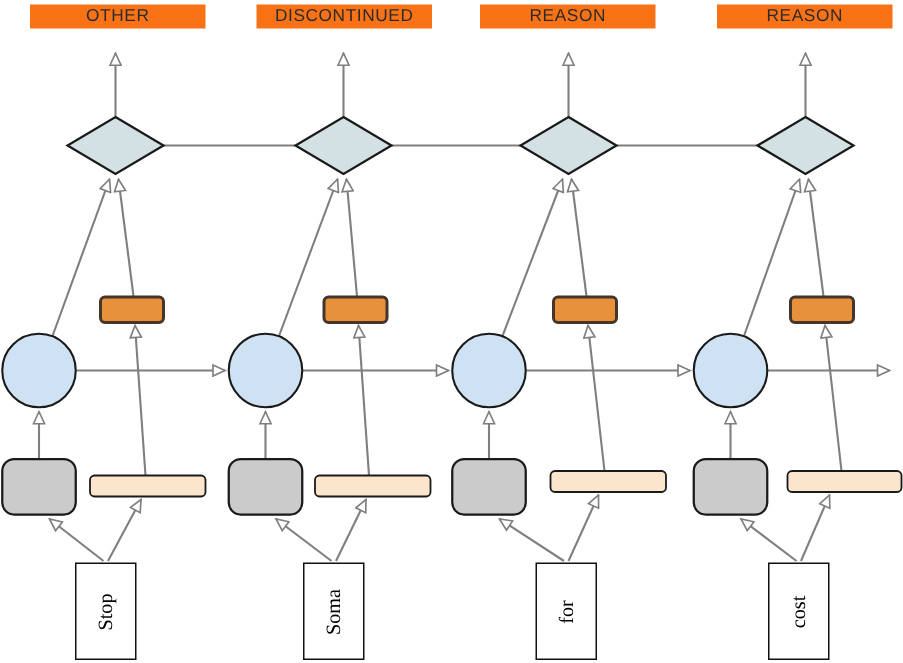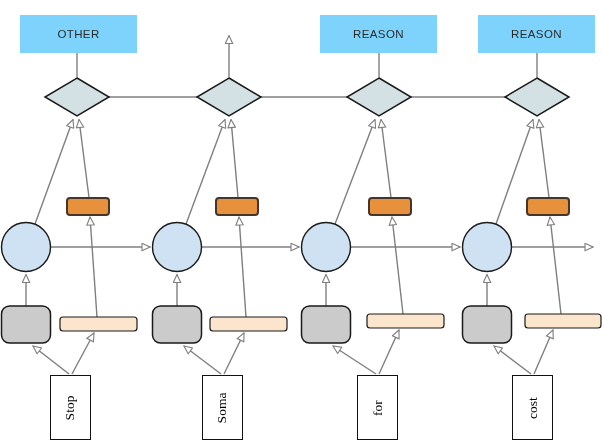--- a/index.html
+++ b/index.html
@@ -5,22 +5,22 @@
   html,body{margin:0;padding:0;background:#fff;}
   #canvas{
     position:relative;
     width:602px;height:442px;
     background:#ffffff;
     overflow:hidden;
     font-family:"Liberation Sans", sans-serif;
   }
   #wires{position:absolute;left:0;top:0;z-index:1;}
   .label-box{
-    position:absolute;top:15px;width:117px;height:38px;
-    background:#7dd3fc;
+    position:absolute;top:3px;width:117px;height:16px;
+    background:#f97316;
     display:flex;align-items:center;justify-content:center;
     font-size:11.5px;color:#2b2b2b;letter-spacing:.4px;
     z-index:2;
   }
   .word-box{
     position:absolute;top:375px;width:41px;height:65px;
     background:#ffffff;border:1.4px solid #111;
     box-sizing:border-box;
     display:flex;align-items:center;justify-content:center;
     z-index:2;
@@ -121,20 +121,21 @@
 
     <g stroke="#1a1a1a" stroke-width="1.2">
       <rect x="60" y="317" width="77" height="14" rx="3" fill="#fce5cd"></rect>
       <rect x="210" y="317" width="77" height="14" rx="3" fill="#fce5cd"></rect>
       <rect x="367" y="314" width="77" height="14" rx="3" fill="#fce5cd"></rect>
       <rect x="525" y="314" width="76" height="14" rx="3" fill="#fce5cd"></rect>
     </g>
   </svg>
 
   <div class="label-box" style="left:20px">OTHER</div>
+  <div class="label-box" style="left:171px">DISCONTINUED</div>
   <div class="label-box" style="left:320px">REASON</div>
   <div class="label-box" style="left:478px">REASON</div>
 
   <div class="word-box" style="left:50px">
     <span>Stop</span>
   </div>
   <div class="word-box" style="left:202px">
     <span>Soma</span>
   </div>
   <div class="word-box" style="left:357px">

